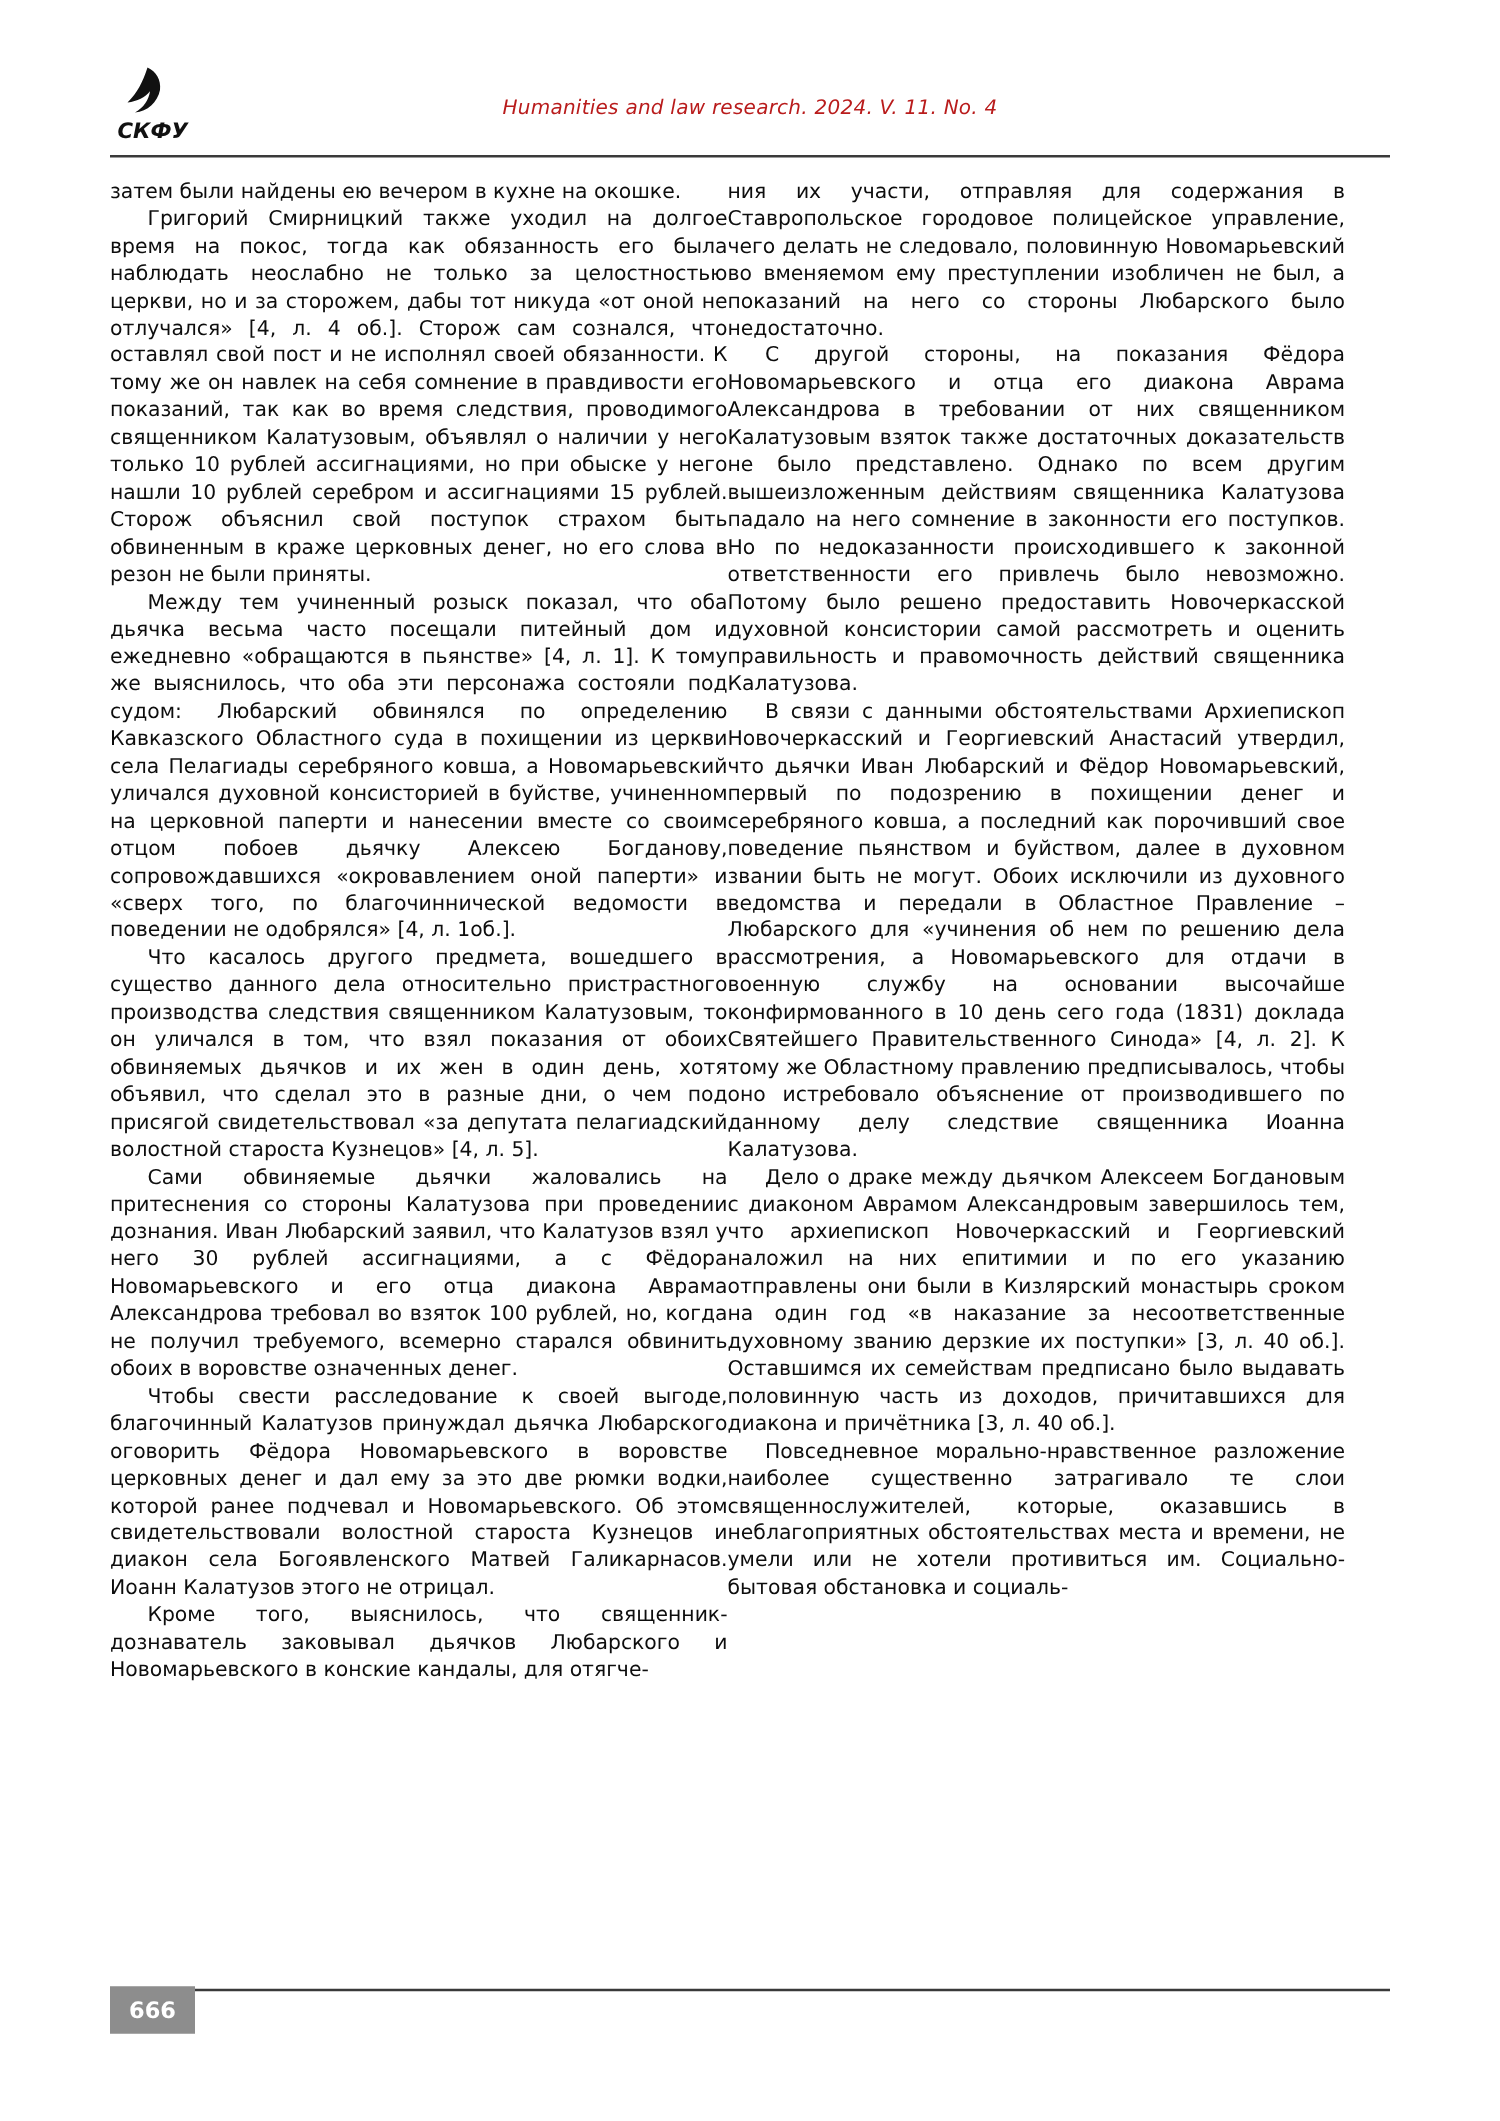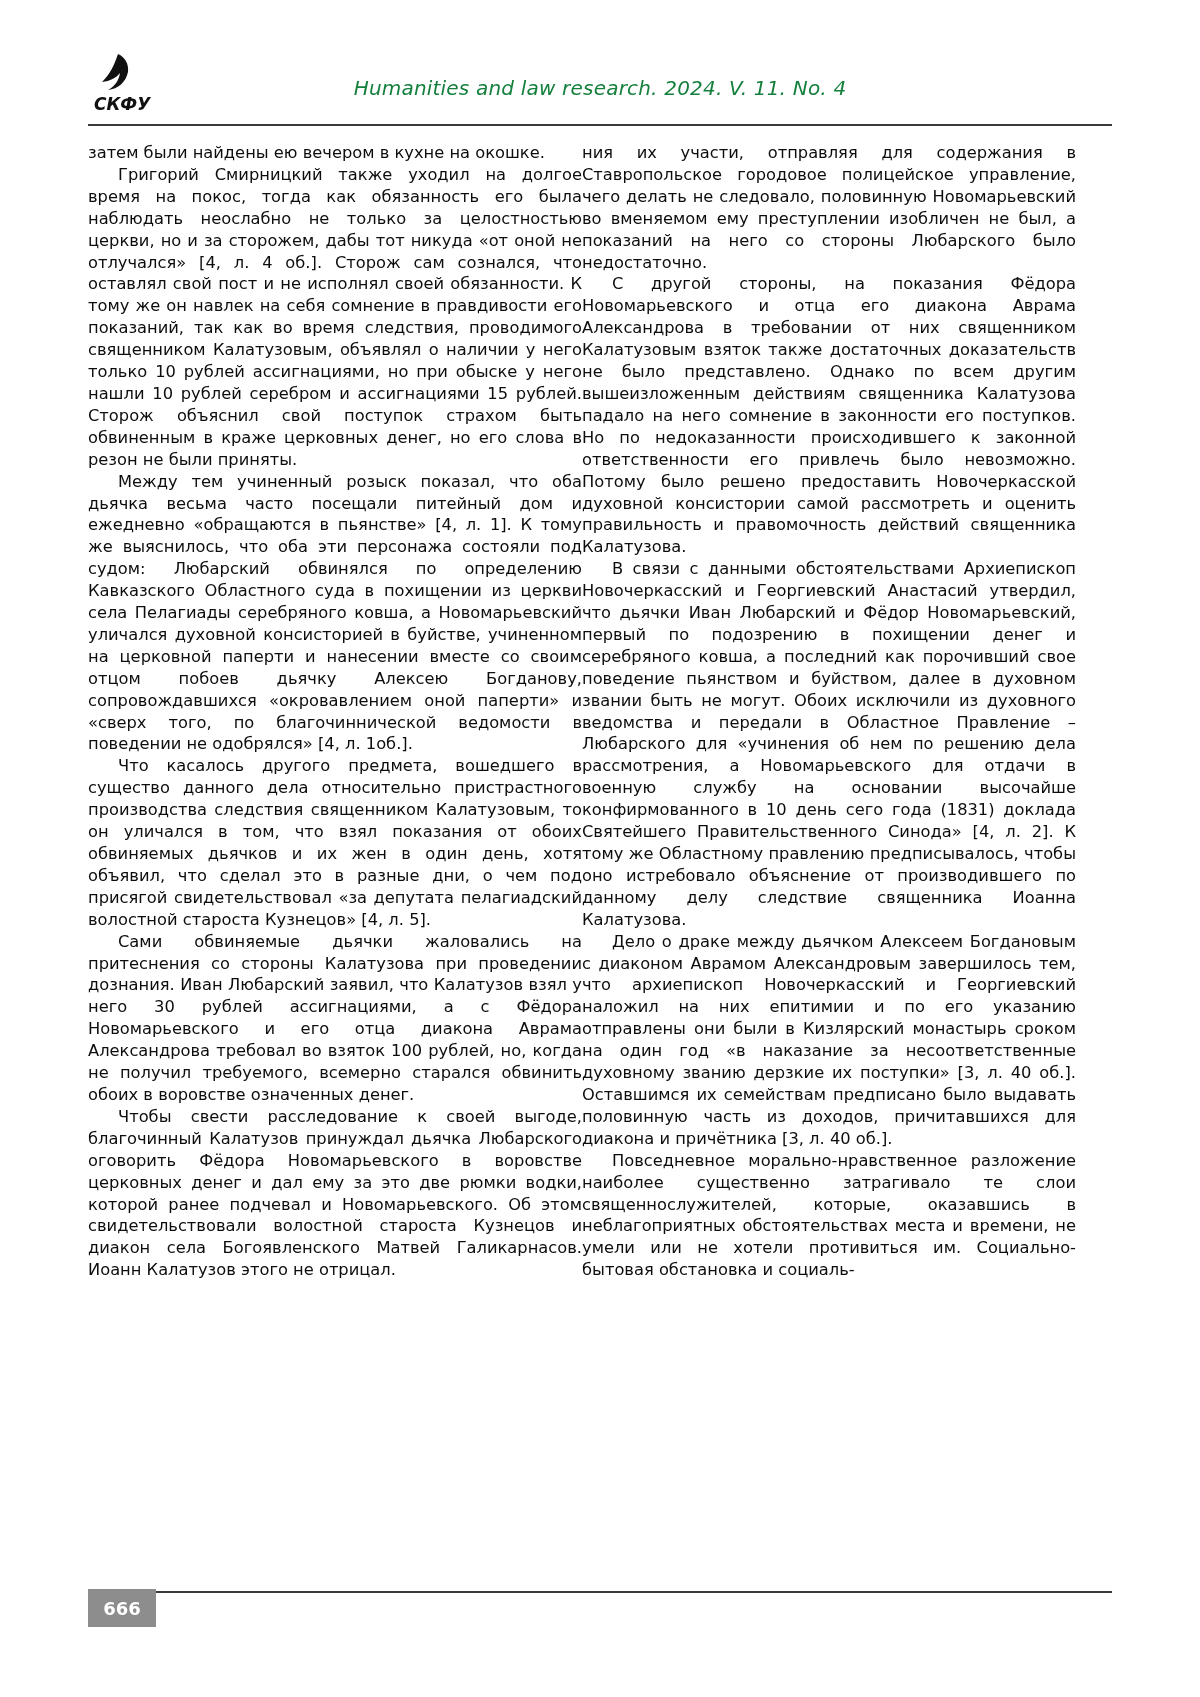--- a/index.html
+++ b/index.html
@@ -36,22 +36,22 @@
     width: 96px;
     height: 66px;
   }
   .logo svg { display: block; }
   .header-title {
     position: absolute;
     left: 0;
     right: 0;
     top: 24px;
     text-align: center;
-    font-size: 20px;
-    color: #15803d;
+    font-size: 16px;
+    color: #b91c1c;
     letter-spacing: 0.2px;
     font-family: "DejaVu Sans", sans-serif;
   }
   .header-rule {
     position: absolute;
     left: 88px;
     right: 88px;
     top: 124px;
     height: 2px;
     background: #3a3a3a;
@@ -125,20 +125,21 @@
   <div class="header-rule"></div>
 
   <div class="columns">
     <div class="col">
       <p class="noindent">затем были найдены ею вечером в кухне на окошке.</p>
       <p>Григорий Смирницкий также уходил на долгое время на покос, тогда как обязанность его была наблюдать неослабно не только за целостностью церкви, но и за сторожем, дабы тот никуда «от оной не отлучался» [4, л. 4 об.]. Сторож сам сознался, что оставлял свой пост и не исполнял своей обязанности. К тому же он навлек на себя сомнение в правдивости его показаний, так как во время следствия, проводимого священником Калатузовым, объявлял о наличии у него только 10 рублей ассигнациями, но при обыске у него нашли 10 рублей серебром и ассигнациями 15 рублей. Сторож объяснил свой поступок страхом быть обвиненным в краже церковных денег, но его слова в резон не были приняты.</p>
       <p>Между тем учиненный розыск показал, что оба дьячка весьма часто посещали питейный дом и ежедневно «обращаются в пьянстве» [4, л. 1]. К тому же выяснилось, что оба эти персонажа состояли под судом: Любарский обвинялся по определению Кавказского Областного суда в похищении из церкви села Пелагиады серебряного ковша, а Новомарьевский уличался духовной консисторией в буйстве, учиненном на церковной паперти и нанесении вместе со своим отцом побоев дьячку Алексею Богданову, сопровождавшихся «окровавлением оной паперти» и «сверх того, по благочиннической ведомости в поведении не одобрялся» [4, л. 1об.].</p>
       <p>Что касалось другого предмета, вошедшего в существо данного дела относительно пристрастного производства следствия священником Калатузовым, то он уличался в том, что взял показания от обоих обвиняемых дьячков и их жен в один день, хотя объявил, что сделал это в разные дни, о чем под присягой свидетельствовал «за депутата пелагиадский волостной староста Кузнецов» [4, л. 5].</p>
       <p>Сами обвиняемые дьячки жаловались на притеснения со стороны Калатузова при проведении дознания. Иван Любарский заявил, что Калатузов взял у него 30 рублей ассигнациями, а с Фёдора Новомарьевского и его отца диакона Аврама Александрова требовал во взяток 100 рублей, но, когда не получил требуемого, всемерно старался обвинить обоих в воровстве означенных денег.</p>
       <p>Чтобы свести расследование к своей выгоде, благочинный Калатузов принуждал дьячка Любарского оговорить Фёдора Новомарьевского в воровстве церковных денег и дал ему за это две рюмки водки, которой ранее подчевал и Новомарьевского. Об этом свидетельствовали волостной староста Кузнецов и диакон села Богоявленского Матвей Галикарнасов. Иоанн Калатузов этого не отрицал.</p>
+      <p>Кроме того, выяснилось, что священник-дознаватель заковывал дьячков Любарского и Новомарьевского в конские кандалы, для отягче-</p>
     </div>
     <div class="col">
       <p class="noindent">ния их участи, отправляя для содержания в Ставропольское городовое полицейское управление, чего делать не следовало, половинную Новомарьевский во вменяемом ему преступлении изобличен не был, а показаний на него со стороны Любарского было недостаточно.</p>
       <p>С другой стороны, на показания Фёдора Новомарьевского и отца его диакона Аврама Александрова в требовании от них священником Калатузовым взяток также достаточных доказательств не было представлено. Однако по всем другим вышеизложенным действиям священника Калатузова падало на него сомнение в законности его поступков. Но по недоказанности происходившего к законной ответственности его привлечь было невозможно. Потому было решено предоставить Новочеркасской духовной консистории самой рассмотреть и оценить правильность и правомочность действий священника Калатузова.</p>
       <p>В связи с данными обстоятельствами Архиепископ Новочеркасский и Георгиевский Анастасий утвердил, что дьячки Иван Любарский и Фёдор Новомарьевский, первый по подозрению в похищении денег и серебряного ковша, а последний как порочивший свое поведение пьянством и буйством, далее в духовном звании быть не могут. Обоих исключили из духовного ведомства и передали в Областное Правление – Любарского для «учинения об нем по решению дела рассмотрения, а Новомарьевского для отдачи в военную службу на основании высочайше конфирмованного в 10 день сего года (1831) доклада Святейшего Правительственного Синода» [4, л. 2]. К тому же Областному правлению предписывалось, чтобы оно истребовало объяснение от производившего по данному делу следствие священника Иоанна Калатузова.</p>
       <p>Дело о драке между дьячком Алексеем Богдановым с диаконом Аврамом Александровым завершилось тем, что архиепископ Новочеркасский и Георгиевский наложил на них епитимии и по его указанию отправлены они были в Кизлярский монастырь сроком на один год «в наказание за несоответственные духовному званию дерзкие их поступки» [3, л. 40 об.]. Оставшимся их семействам предписано было выдавать половинную часть из доходов, причитавшихся для диакона и причётника [3, л. 40 об.].</p>
       <p> Повседневное морально-нравственное разложение наиболее существенно затрагивало те слои священнослужителей, которые, оказавшись в неблагоприятных обстоятельствах места и времени, не умели или не хотели противиться им. Социально-бытовая обстановка и социаль-</p>
     </div>
   </div>
 

